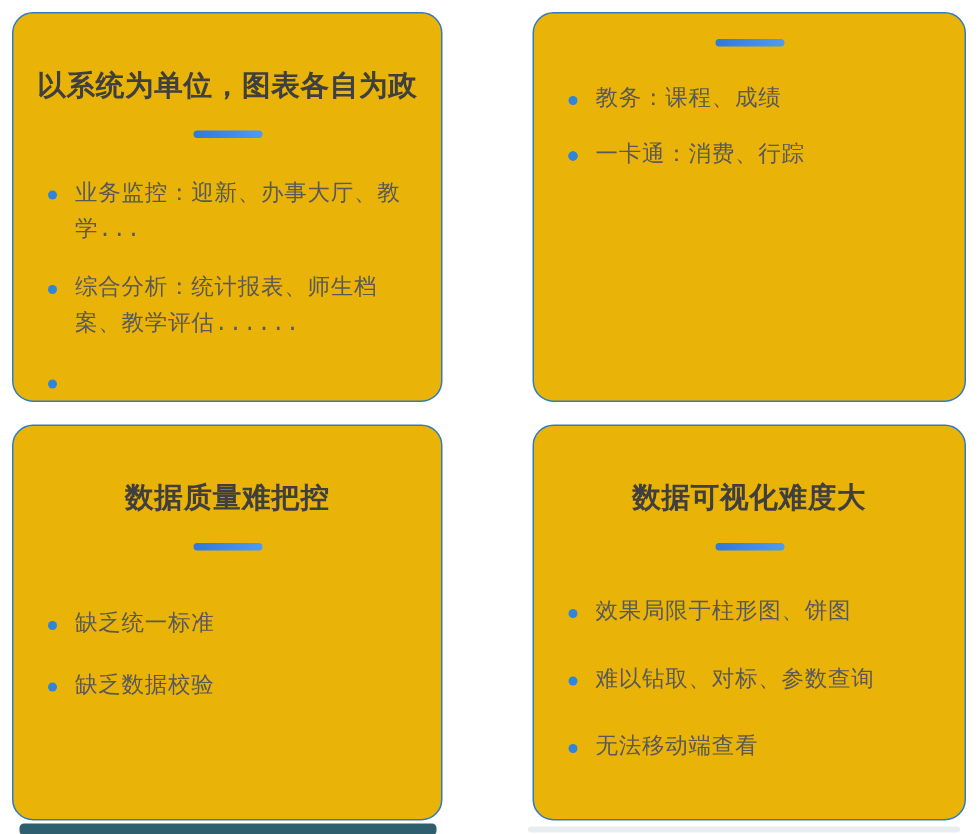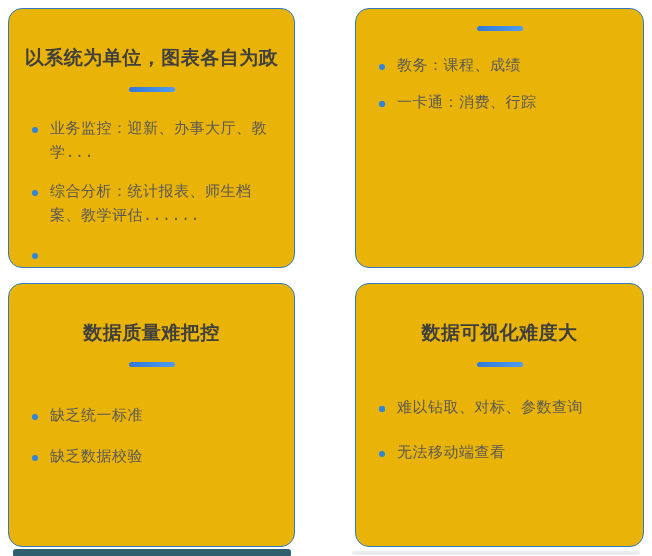--- a/index.html
+++ b/index.html
@@ -122,21 +122,21 @@
     <ul class="bullets">
       <li><span class="dot"></span><span>缺乏统一标准</span></li>
       <li><span class="dot"></span><span>缺乏数据校验</span></li>
     </ul>
   </div>
 
   <div class="card card-4">
     <h2 class="card-title">数据可视化难度大</h2>
     <div class="accent-bar"></div>
     <ul class="bullets">
-      <li><span class="dot"></span></li>
+      <li><span class="dot"></span><span>效果局限于柱形图、饼图</span></li>
       <li><span class="dot"></span><span>难以钻取、对标、参数查询</span></li>
       <li><span class="dot"></span><span>无法移动端查看</span></li>
     </ul>
   </div>
 
 </div>
 
 <div class="bottom-bar-left"></div>
 <div class="bottom-bar-right"></div>
 

